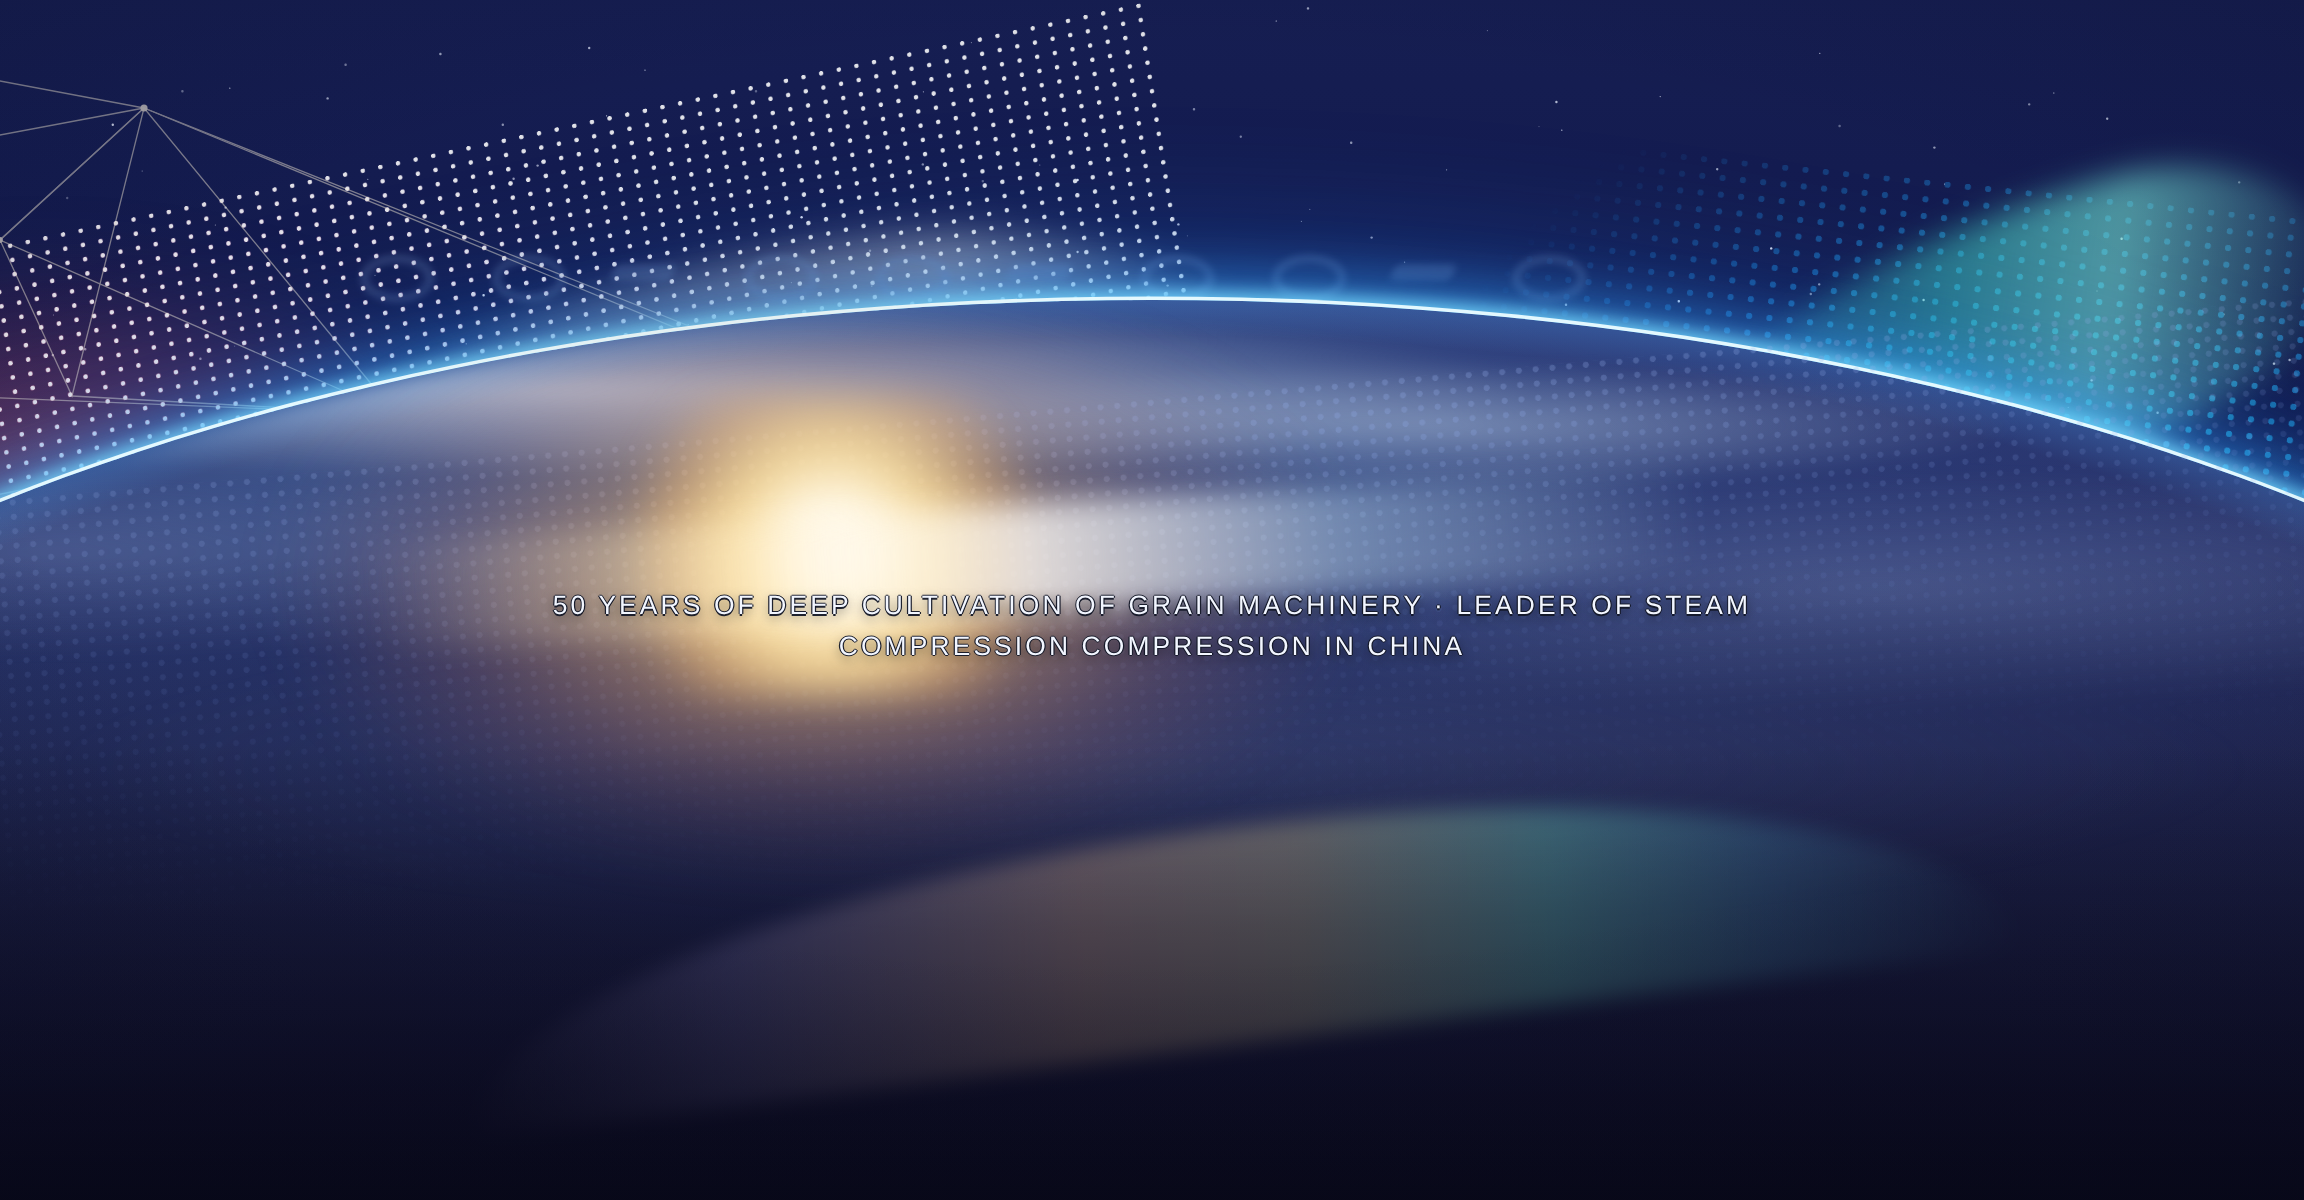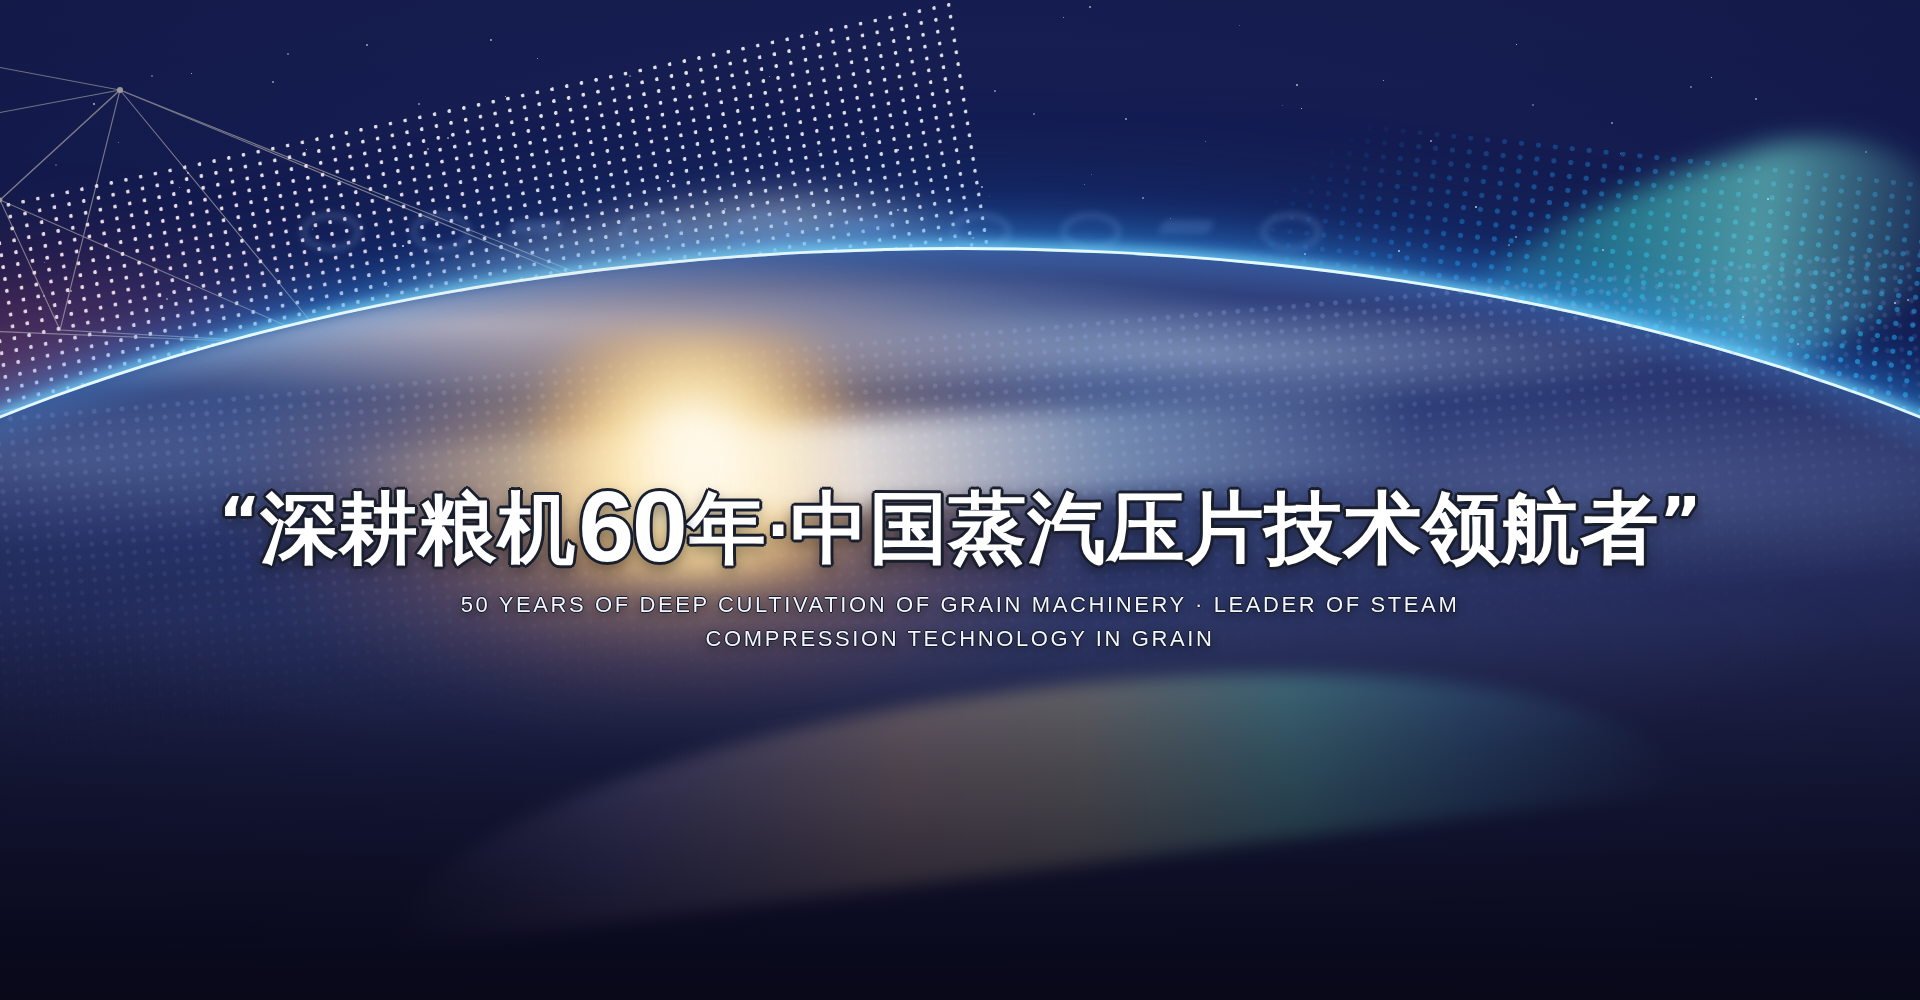--- a/index.html
+++ b/index.html
@@ -475,17 +475,16 @@
 
   <div class="layer sun-wide"></div>
   <div class="layer sun-core"></div>
   <div class="layer sun-flare"></div>
 
   <div class="layer ribbon"></div>
 
   <div class="layer vignette"></div>
 
   <div class="textblock">
-    <h1 class="headline"><span class="q">“</span><span>深耕粮机</span><span class="num">60</span><span>年</span><span class="mid">·</span><span>中国蒸汽压片技术领航者</span><span class="q">”</span></h1>
-    <p class="sub"><span>50 YEARS OF DEEP CULTIVATION OF GRAIN MACHINERY · LEADER OF STEAM</span><br><span>COMPRESSION TECHNOLOGY IN GRAIN</span></p>
+    <p class="sub"><span>50 YEARS OF DEEP CULTIVATION OF GRAIN MACHINERY · LEADER OF STEAM</span><br><span>COMPRESSION COMPRESSION IN CHINA</span></p>
   </div>
 
 </div>
 
 </body></html>

